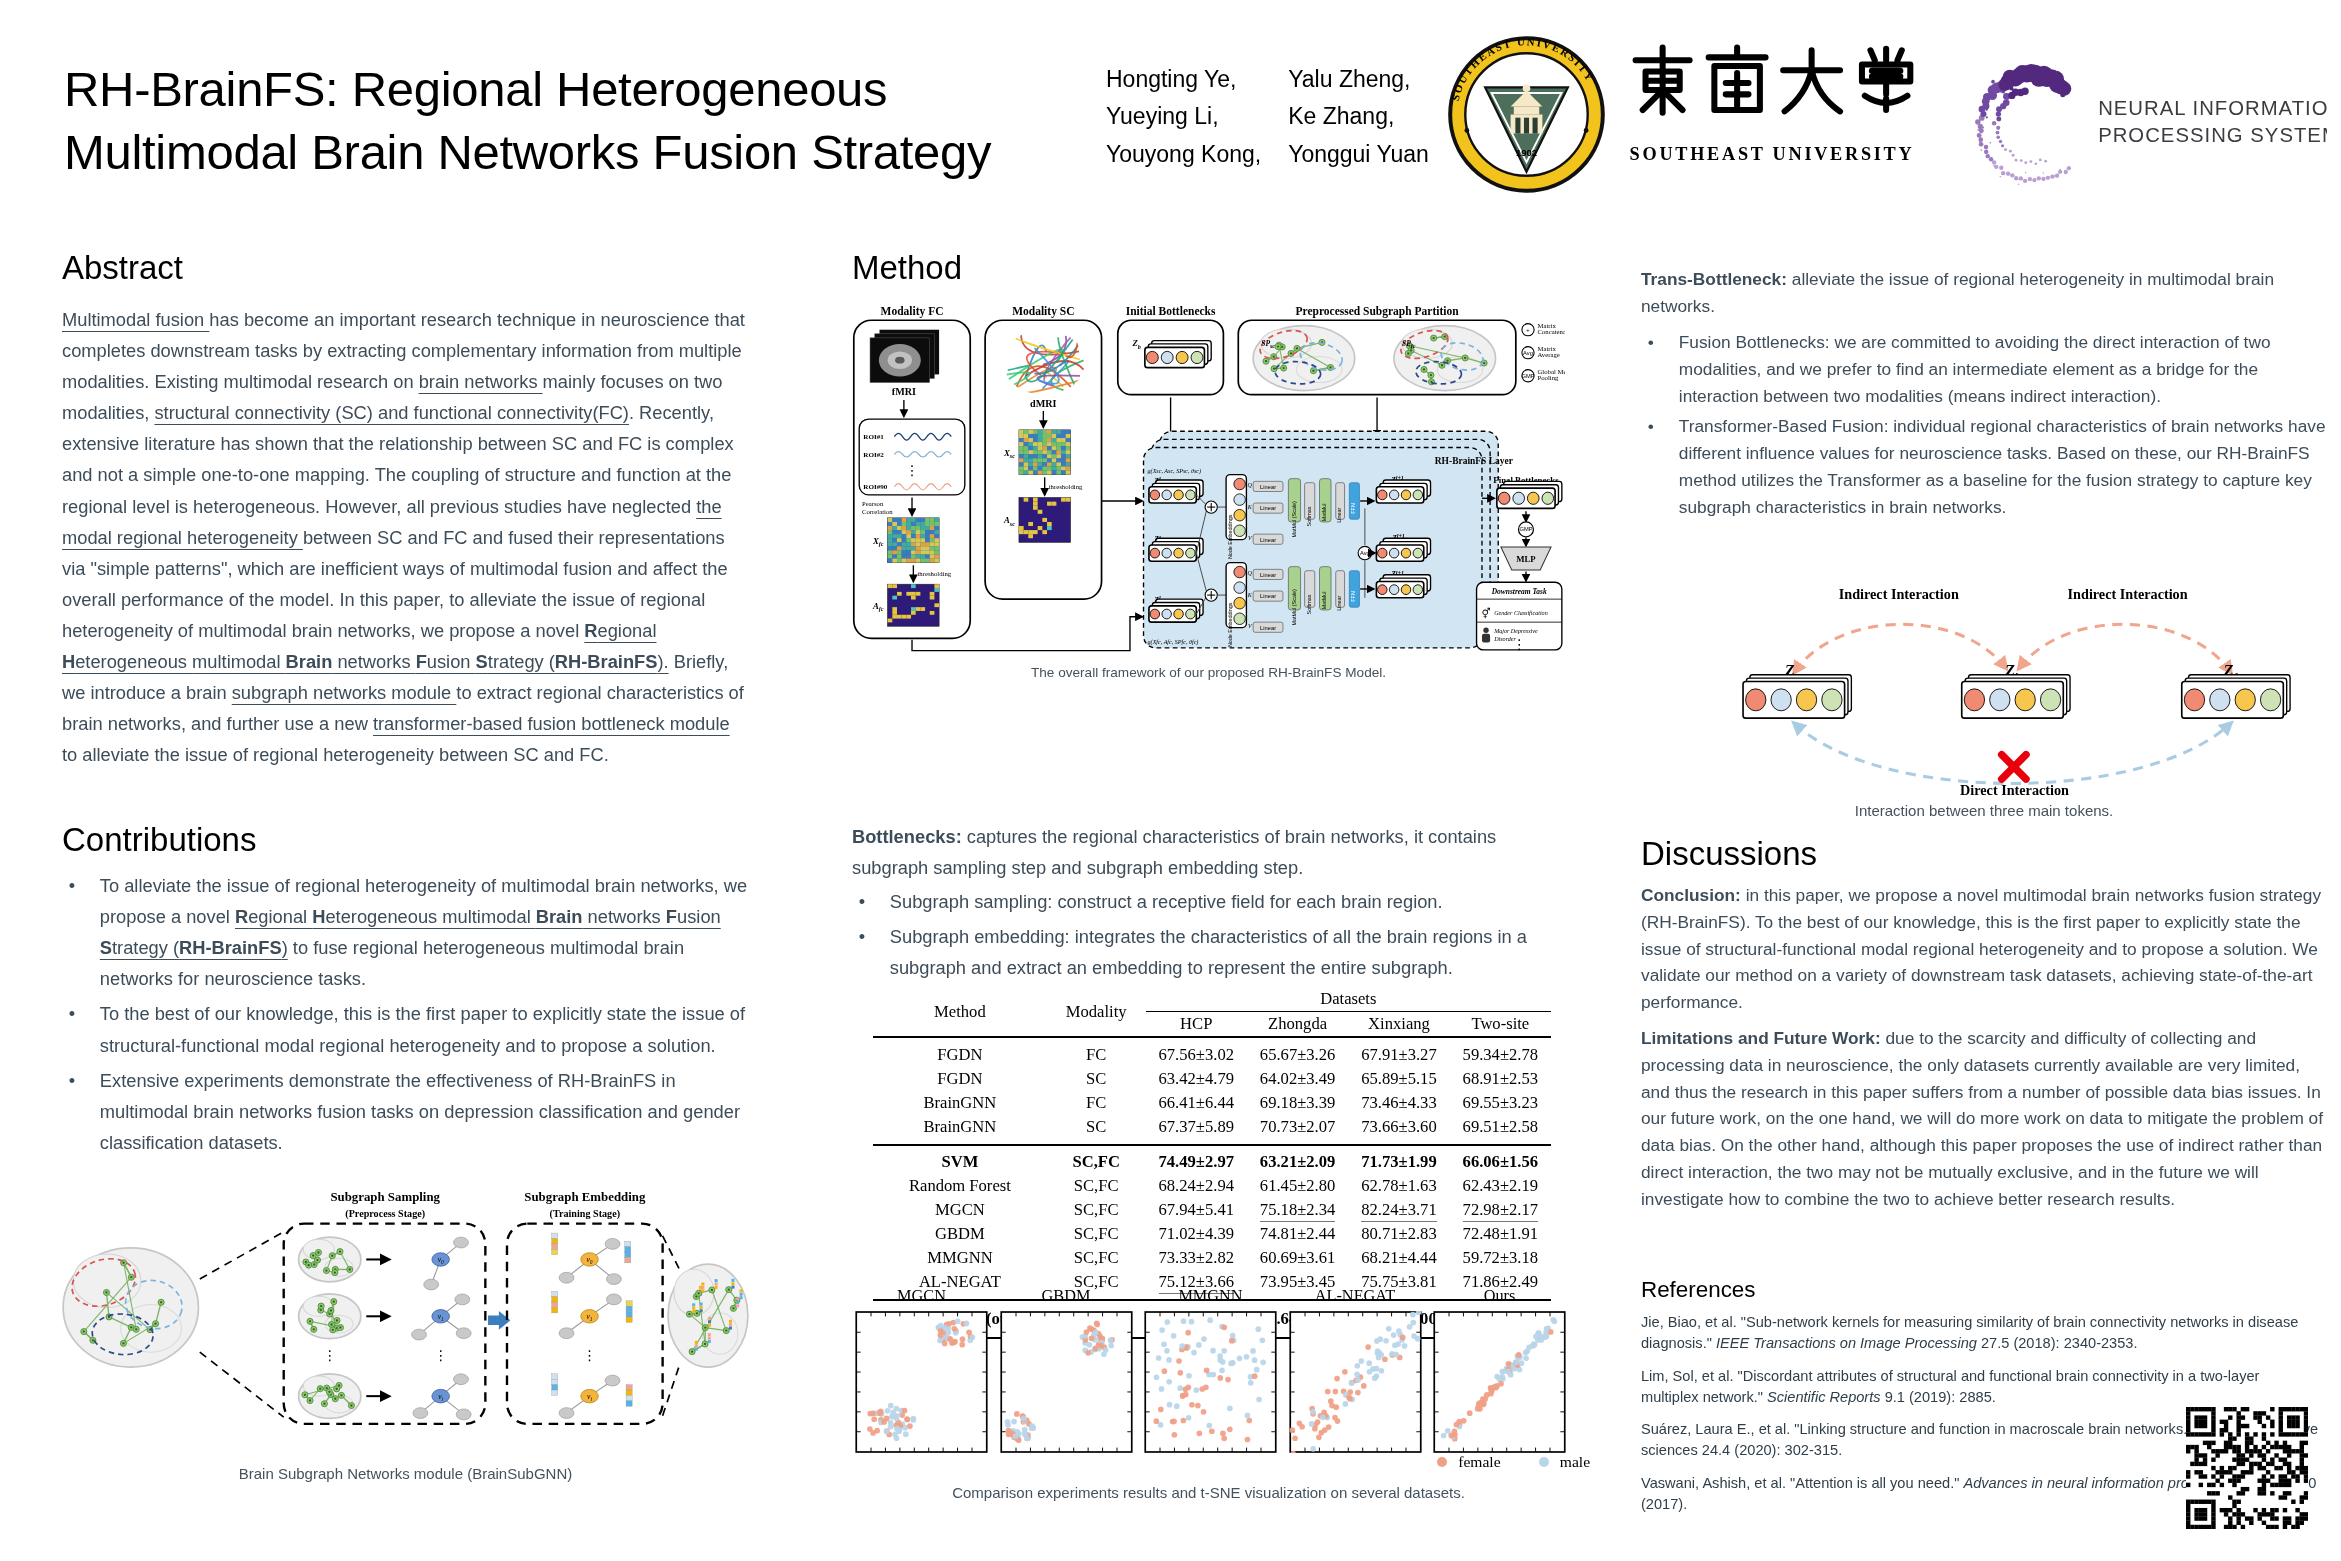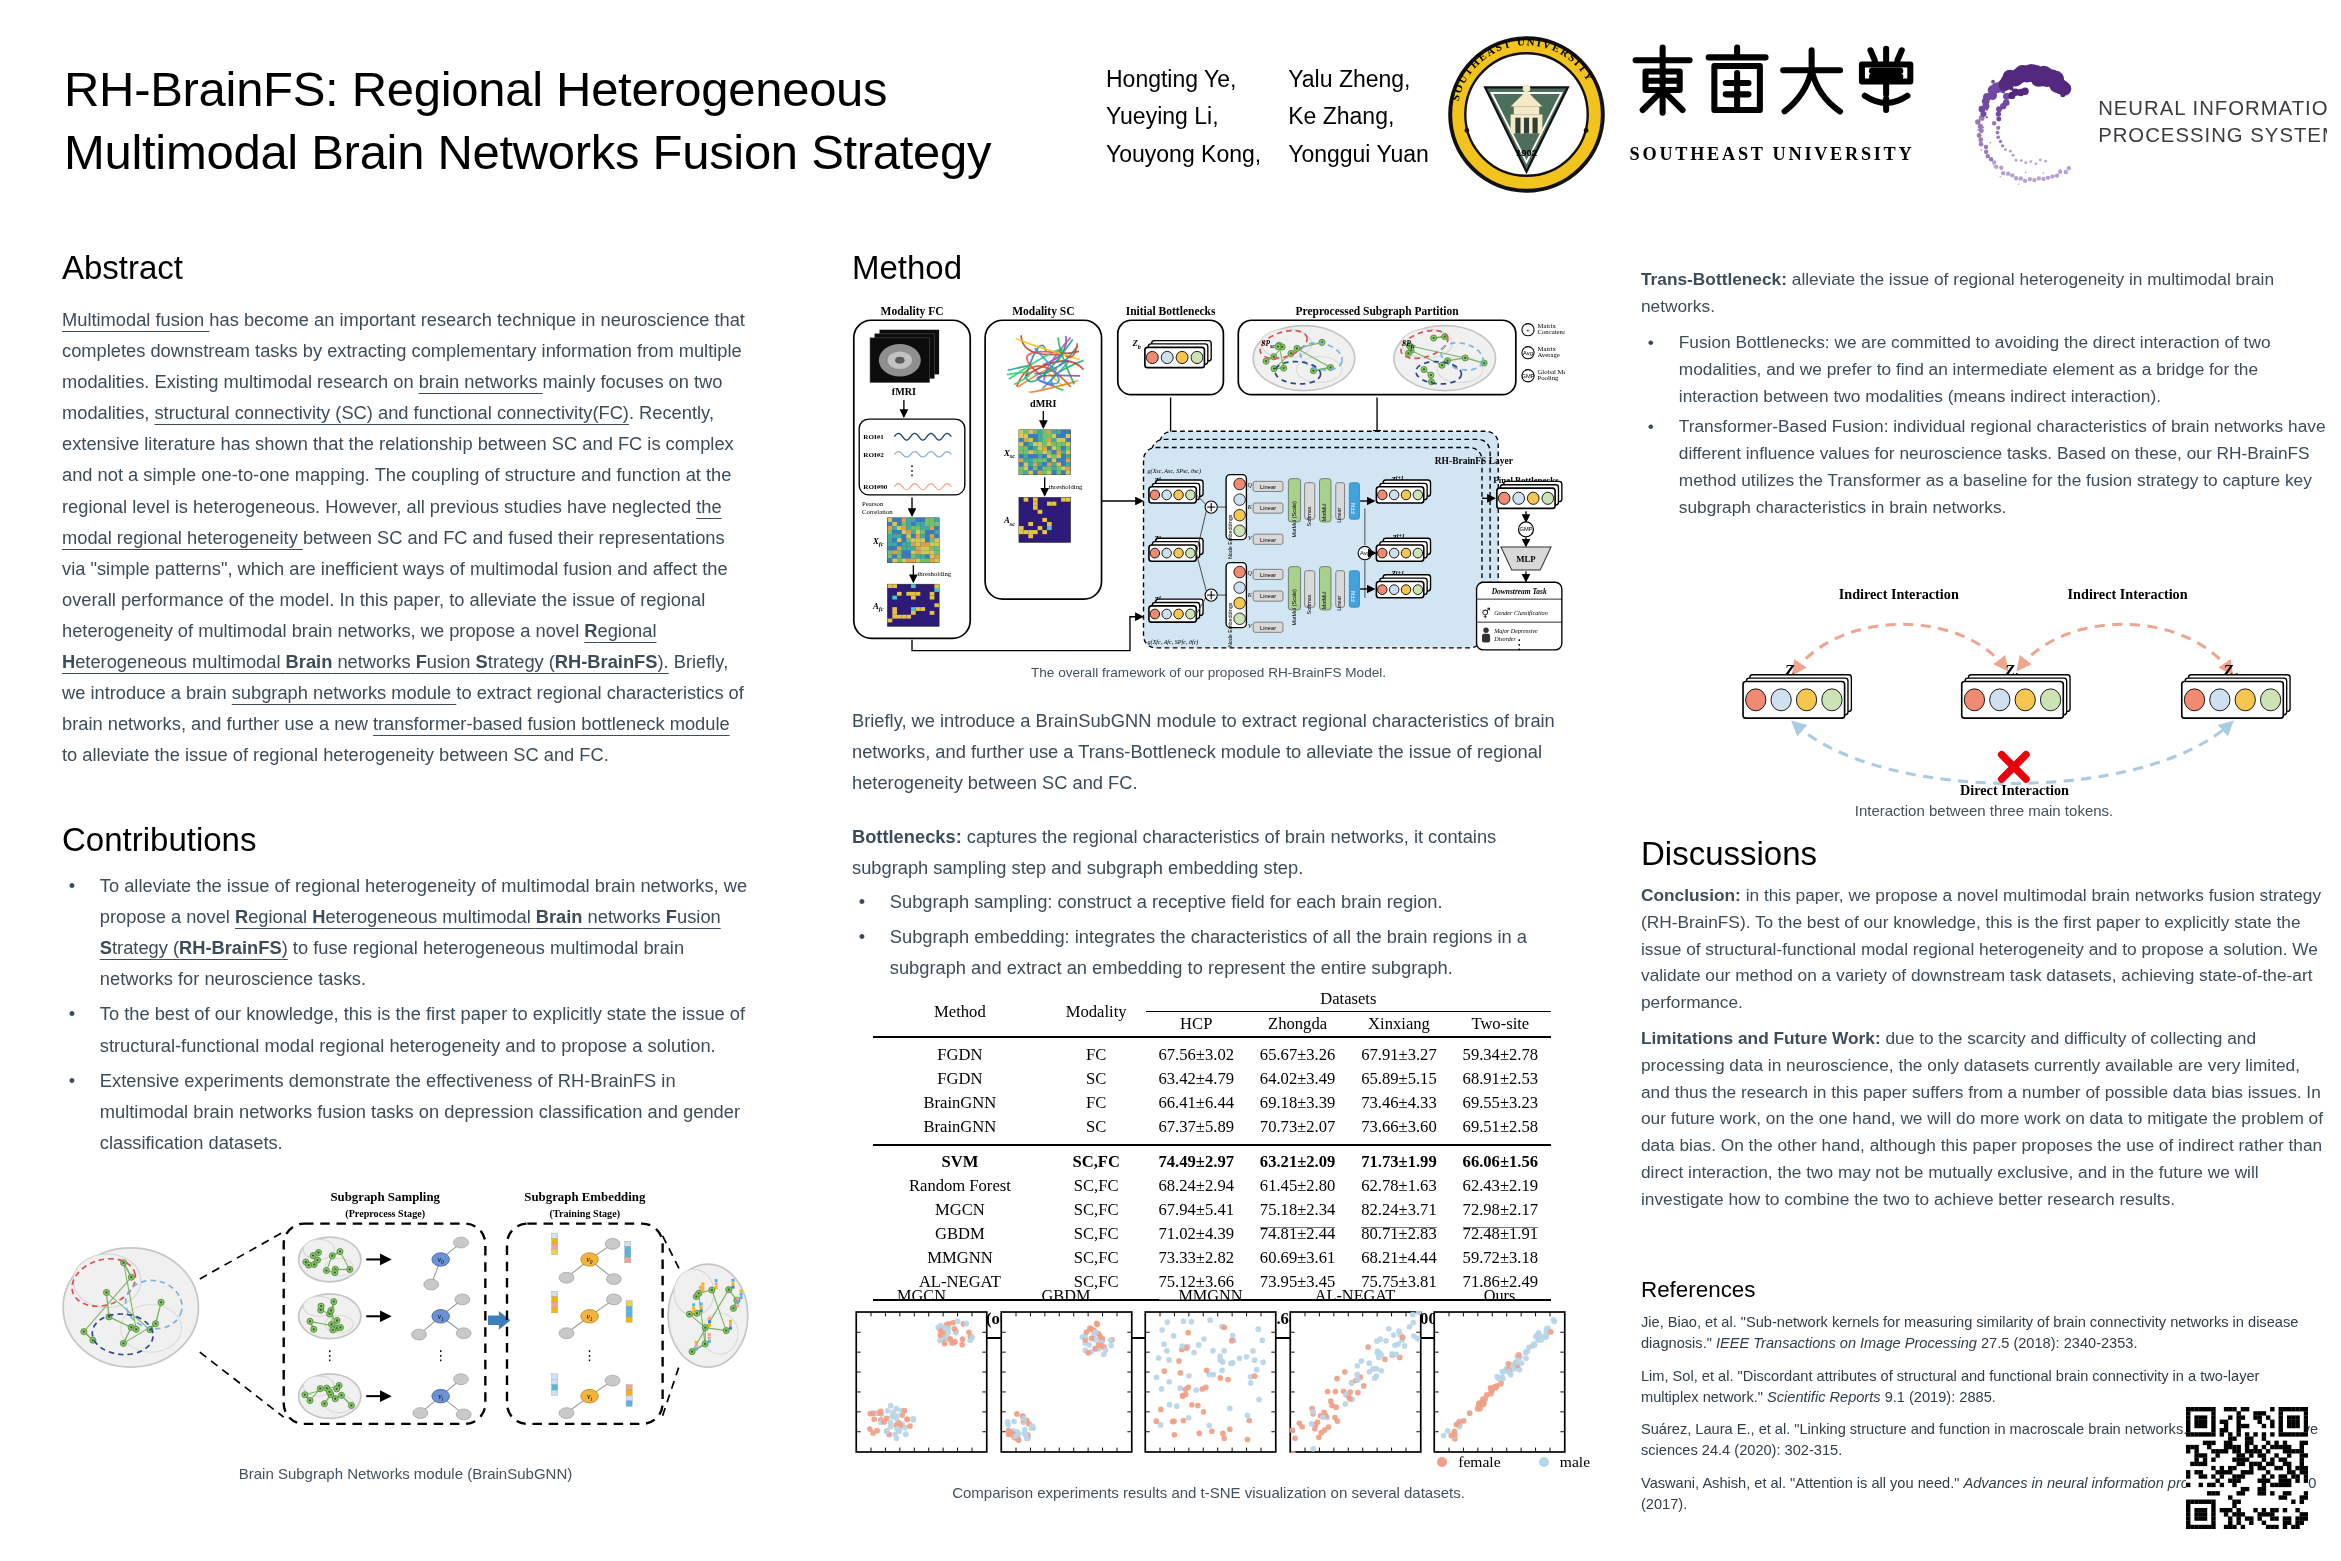--- a/index.html
+++ b/index.html
@@ -24,21 +24,21 @@
   table.results{border-collapse:collapse;font-family:"Liberation Serif",serif;font-size:16.6px;color:#000;width:678px;}
   table.results th,table.results td{padding:2px 5.4px;text-align:center;font-weight:400;}
   table.results td:nth-child(1){width:163px;}
   table.results td:nth-child(2){width:88px;}
   .th-datasets{border-bottom:1.4px solid #000;}
   .hb{border-bottom:2px solid #000;}
   tr.grp td{border-top:2px solid #000;font-weight:bold;}
   tr.gs td{padding-top:6.8px;}
   tr.ge td{padding-bottom:6.8px;}
   tr.final td{border-top:2px solid #000;border-bottom:2.7px solid #000;font-weight:700;padding-top:8.1px;padding-bottom:8.1px;}
-  .uval{border-bottom:1.4px solid #777;padding-bottom:8px;}
+  .uval{border-bottom:1.4px solid #777;padding-bottom:2px;}
 
   
   .tsne-row{display:flex;gap:11.5px;}
   .tsne-panel{width:133px;}
   .tsne-lab{font-family:"Liberation Serif",serif;font-size:16.3px;color:#000;text-align:center;margin-bottom:5.4px;}
   .tsne-legend{display:flex;gap:38px;font-family:"Liberation Serif",serif;font-size:15.6px;color:#000;align-items:center;justify-content:space-between;}
   .lg-dot{display:inline-block;width:10.2px;height:10.2px;border-radius:50%;margin-right:11px;}
 
   
   text{fill:#000;}
@@ -1338,21 +1338,20 @@
     <text class="fsm i" x="948" y="459" font-size="9.5">Gender Classification</text>
     <line x1="922" y1="470" x2="1048" y2="470" stroke="#000" stroke-width="1.2"></line>
     <circle cx="936" cy="482" r="4" fill="#333"></circle>
     <rect x="930" y="487" width="12" height="13" rx="3" fill="#333"></rect>
     <text class="fsm i" x="948" y="486" font-size="9.5">Major Depressive</text>
     <text class="fsm i" x="948" y="498" font-size="9.5">Disorder</text>
     <text class="dots" x="985" y="509" font-size="12">⋮</text>
   </svg>
   <div class="abs fig-caption sm" style="left:852px;top:665px;width:713px;">The overall framework of our proposed RH-BrainFS Model.</div>
 
-  <div class="abs body" style="left:852px;top:705px;width:713px;"><span>Briefly, we introduce a BrainSubGNN module to extract regional characteristics of brain networks, and further use a Trans-Bottleneck module to alleviate the issue of regional heterogeneity between SC and FC.</span></div>
   <div class="abs body" style="left:852px;top:821px;width:713px;"><span style="font-weight: 700;">Bottlenecks:</span><span> captures the regional characteristics of brain networks, it contains subgraph sampling step and subgraph embedding step.</span></div>
   <div class="abs body" style="left:852px;top:886px;width:713px;">
       <div class="b-item">
         <span class="b-dot">•</span>
         <span class="b-text"><span>Subgraph sampling: construct a receptive field for each brain region.</span></span>
       </div>
       <div class="b-item">
         <span class="b-dot">•</span>
         <span class="b-text"><span>Subgraph embedding: integrates the characteristics of all the brain regions in a subgraph and extract an embedding to represent the entire subgraph.</span></span>
       </div>

